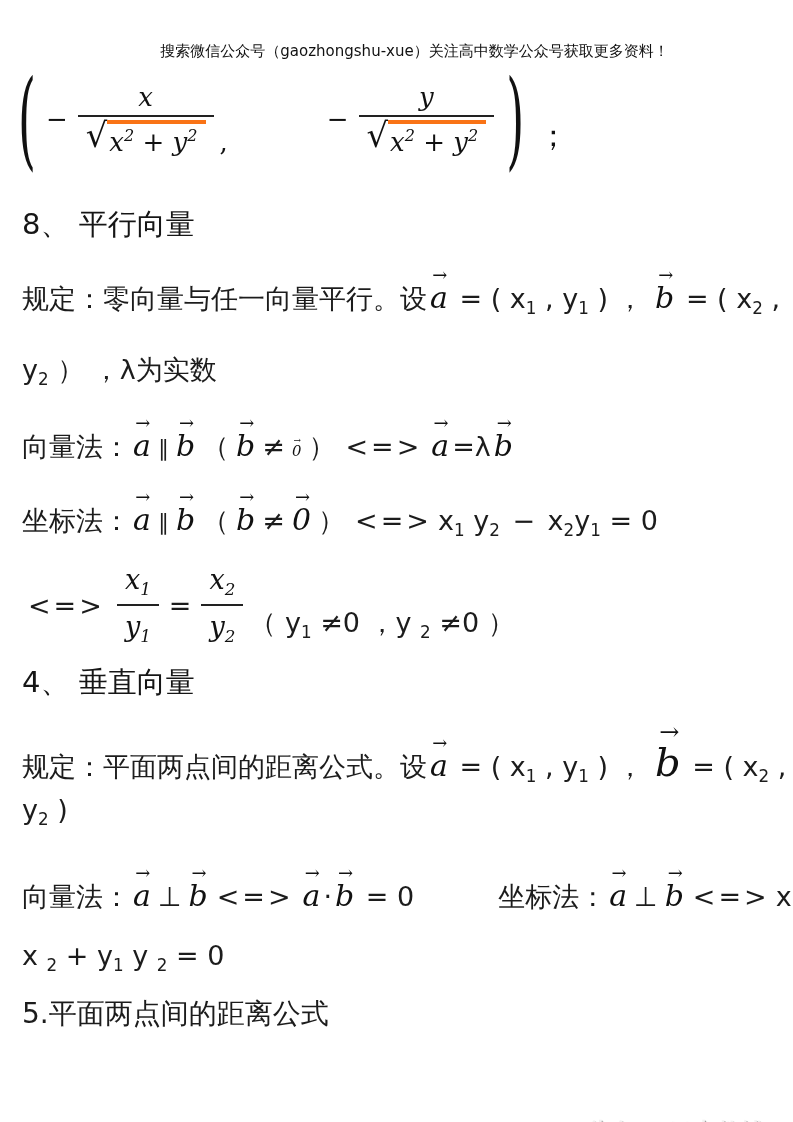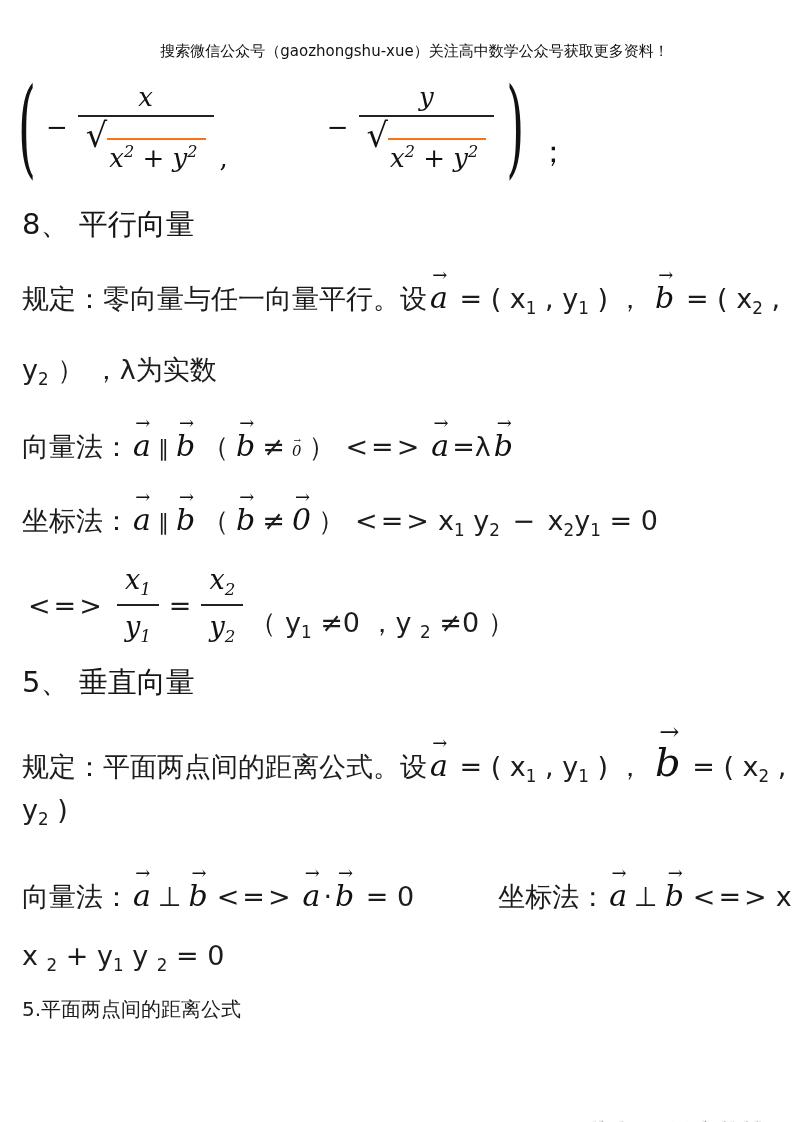--- a/index.html
+++ b/index.html
@@ -21,21 +21,21 @@
   sup{font-size:0.62em;}
   .iff{letter-spacing:3px;margin:0 6px;}
   .sym{margin:0 4px;}
   
   .frac{display:inline-flex;flex-direction:column;align-items:center;text-align:center;vertical-align:middle;margin:0 6px;}
   .frac .num{padding:0 8px 3px;}
   .frac .den{border-top:2px solid #222;padding:3px 8px 0;}
   
   .sqrt{display:inline-flex;align-items:flex-start;font-style:italic;}
   .sq-sign{font-size:1.3em;line-height:0.95;font-style:normal;}
-  .radicand{border-top:2px solid #f97316;padding:2px 8px 0 2px;margin-top:18px;}
+  .radicand{border-top:4px solid #f97316;padding:2px 8px 0 2px;}
   
   .formula-row{display:flex;align-items:center;font-family:"DejaVu Serif","Liberation Serif",serif;font-size:26px;color:#111;}
   .bp{font-family:"DejaVu Serif","Liberation Serif",serif;font-size:46px;font-weight:300;transform:scaleY(2.3);display:inline-block;margin:0 6px;color:#111;}
   .gap-wide{display:inline-block;width:95px;}
   .semi{font-size:30px;margin-left:8px;align-self:flex-end;}
   .clabel-gap{margin-left:84px;}
   .wm{
     position:absolute;right:28px;top:1116px;
     font-size:23px;font-weight:bold;
     color:#f2f2f2;text-shadow:1px 1px 0 #9a9a9a,2px 2px 1px #b5b5b5;
@@ -117,38 +117,38 @@
     <span class="sym">=</span>
     <span class="frac math" style="font-size:27px">
       <span class="num"><span>x</span><sub>2</sub></span>
       <span class="den"><span>y</span><sub>2</sub></span>
     </span>
     <span style="align-self:flex-end;padding-bottom:4px"><span>（ y</span><sub>1</sub><span> ≠0</span><span> ，y </span><sub>2</sub><span> ≠0 ）</span></span>
   </div>
 </div>
 
 <div class="ln cn title" style="top:664px">
-  <span>5、 垂直向量</span>
+  <span>4、 垂直向量</span>
 </div>
 
 <div class="ln cn" style="top:736px">
   <span>规定：平面两点间的距离公式。设</span><span class="math vec"><span class="arr">→</span><span>a</span></span><span> = ( x</span><sub>1</sub><span> , y</span><sub>1</sub><span> ) ， </span><span class="math vec big"><span class="arr">→</span><span>b</span></span><span> = ( x</span><sub>2</sub><span> ,</span>
 </div>
 
 <div class="ln cn" style="top:792px">
   <span>y</span><sub>2</sub><span> )</span>
 </div>
 
 <div class="ln cn" style="top:876px">
   <span>向量法：</span><span class="math vec"><span class="arr">→</span><span>a</span></span><span class="sym">⊥</span><span class="math vec"><span class="arr">→</span><span>b</span></span><span class="iff">&lt;=&gt;</span><span class="math vec"><span class="arr">→</span><span>a</span></span><span>·</span><span class="math vec"><span class="arr">→</span><span>b</span></span> <span>= 0</span><span class="clabel-gap">坐标法：</span><span class="math vec"><span class="arr">→</span><span>a</span></span><span class="sym">⊥</span><span class="math vec"><span class="arr">→</span><span>b</span></span><span class="iff">&lt;=&gt;</span><span><span>x</span><sub>1</sub></span>
 </div>
 
 <div class="ln cn" style="top:938px">
   <span>x</span> <sub>2</sub><span> + y</span><sub>1</sub><span> y</span> <sub>2</sub><span> = 0</span>
 </div>
 
-<div class="ln cn" style="top:996px;font-size:20px">
+<div class="ln cn" style="top:996px;font-size:28px">
   <span>5.平面两点间的距离公式</span>
 </div>
 
 <div class="wm">
   <span>头条 @云中教辅</span>
 </div>
 
 </body></html>

